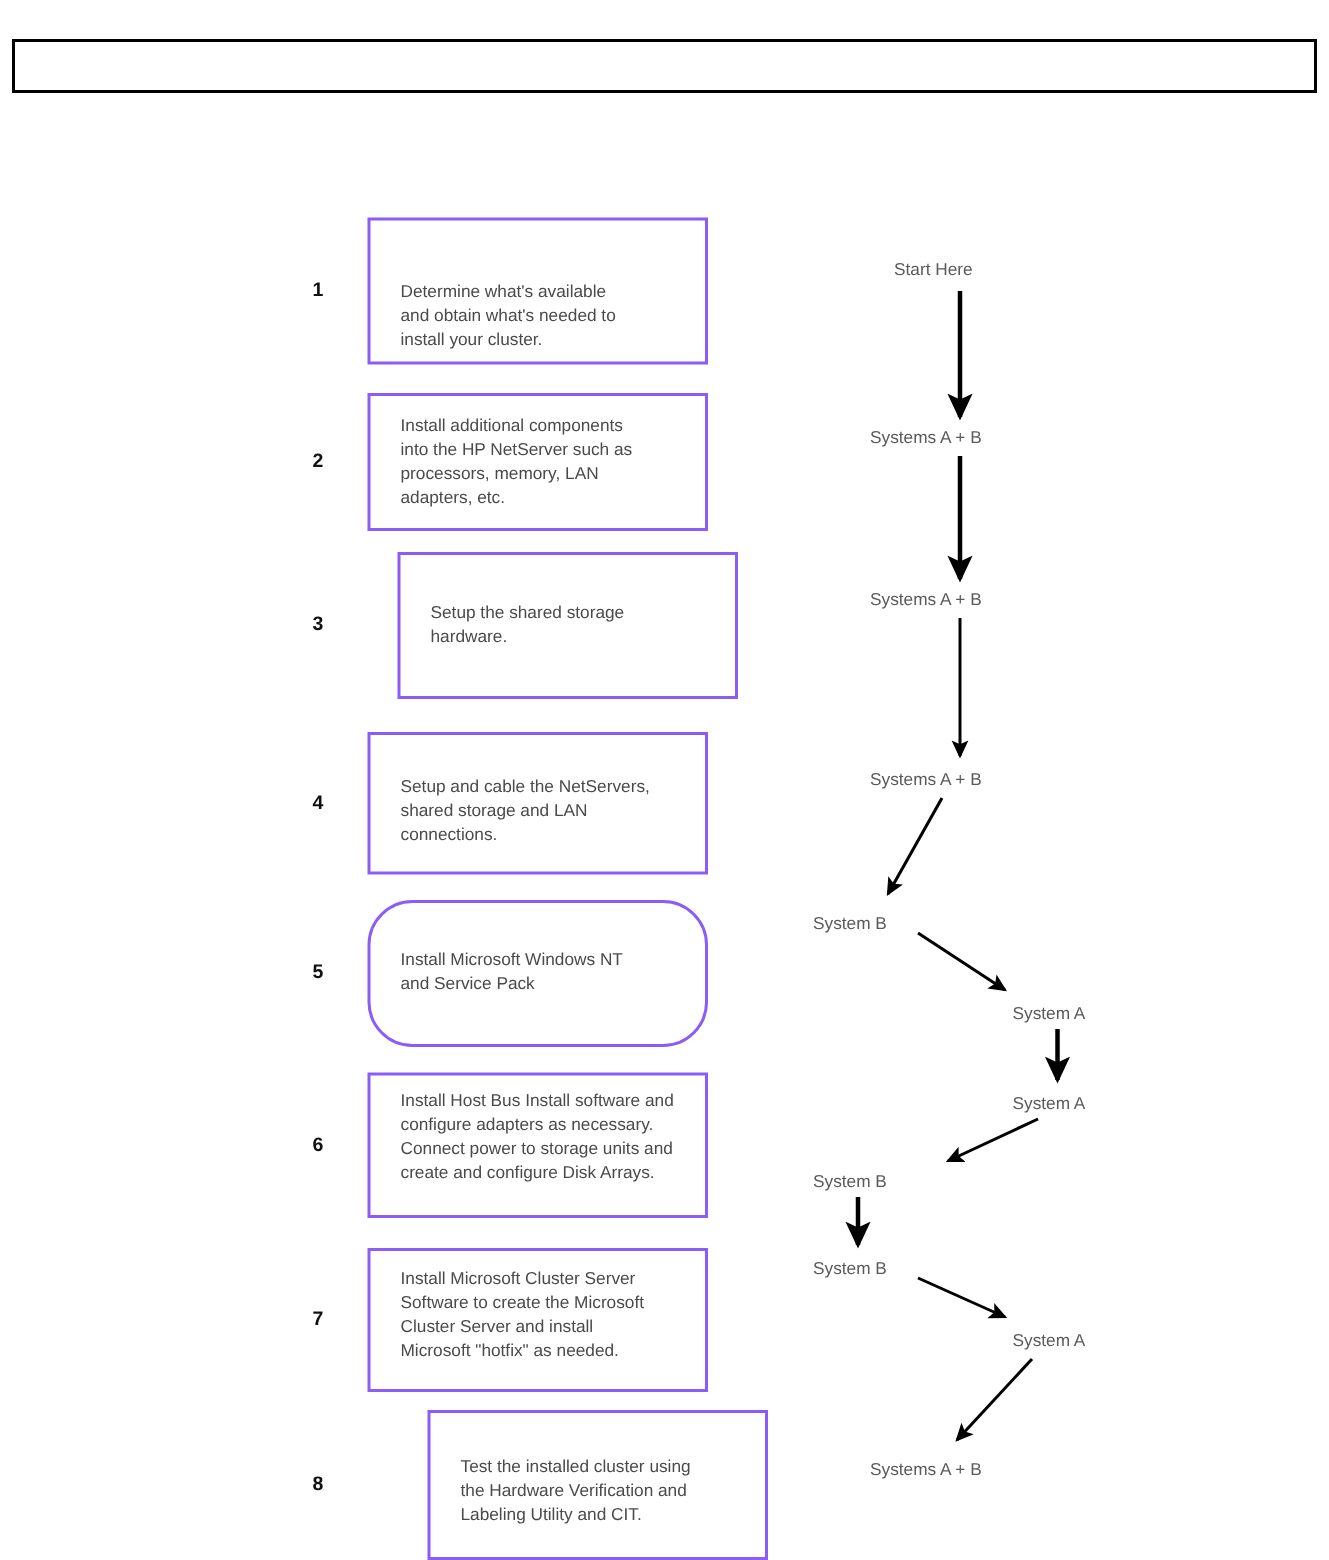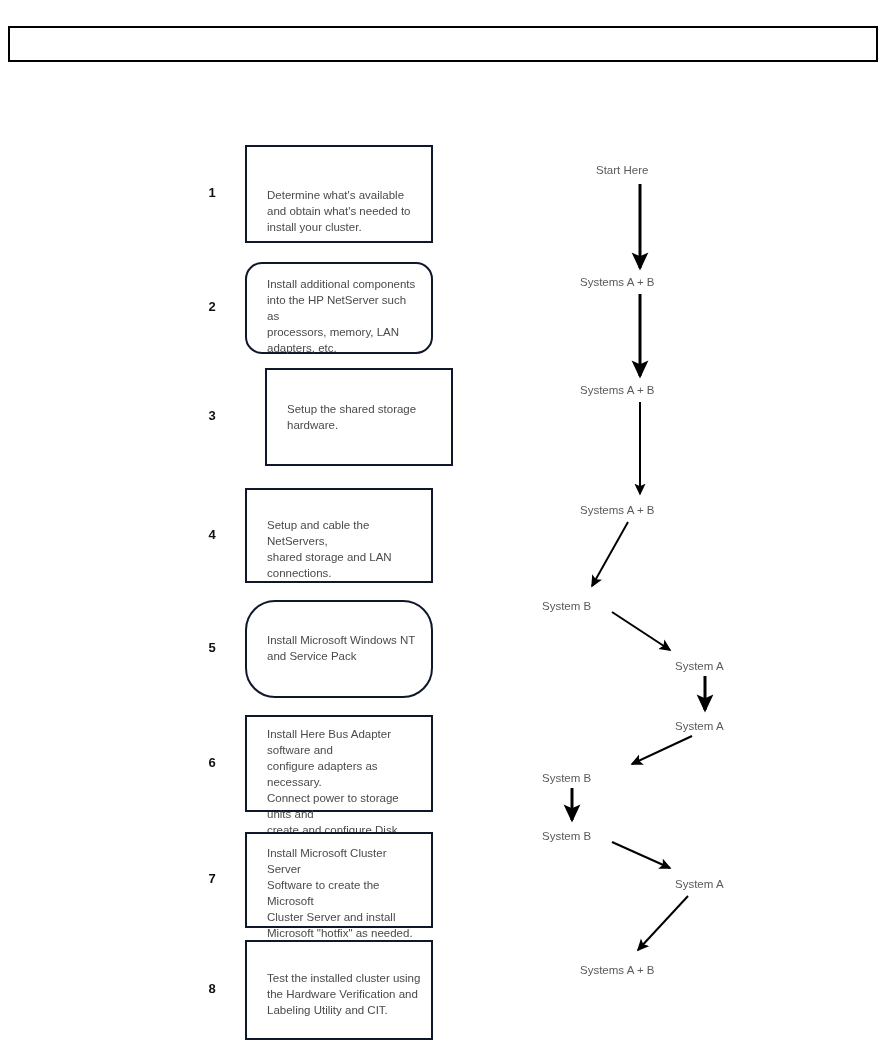--- a/index.html
+++ b/index.html
@@ -49,40 +49,40 @@
     left: 0px;
     width: 34px;
     text-align: center;
     font-size: 13px;
     font-weight: bold;
     color: #111111;
   }
   .step-box {
     position: absolute;
     left: 50px;
-    width: 188px;
-    border: 2px solid #0f172a;
+    width: 227px;
+    border: 2px solid #8b5cf6;
     box-sizing: border-box;
     background: #ffffff;
   }
   .step-text {
     position: absolute;
     left: 20px;
     right: 10px;
     font-size: 11.5px;
     line-height: 16px;
     color: #4a4a4a;
     white-space: pre-line;
   }
 
   
   #flow {
     position: absolute;
     left: 520px;
-    top: 116px;
+    top: 126px;
     width: 300px;
     height: 900px;
   }
   .flow-label {
     position: absolute;
     font-size: 11.5px;
     color: #5a5a5a;
     white-space: pre;
   }
   #flow svg {
@@ -107,21 +107,21 @@
       <div class="step-row" style="top: 145px;">
         <div class="step-number" style="top: 40px;">1</div>
         <div class="step-box" style="height: 98px;">
           <div class="step-text" style="top: 40px;">Determine what's available
 and obtain what's needed to
 install your cluster.</div>
         </div>
       </div>
       <div class="step-row" style="top: 262px;">
         <div class="step-number" style="top: 37px;">2</div>
-        <div class="step-box" style="height: 92px; border-radius: 17px;">
+        <div class="step-box" style="height: 92px;">
           <div class="step-text" style="top: 12px;">Install additional components
 into the HP NetServer such as
 processors, memory, LAN
 adapters, etc.</div>
         </div>
       </div>
       <div class="step-row" style="top: 368px;">
         <div class="step-number" style="top: 40px;">3</div>
         <div class="step-box" style="height: 98px; margin-left: 20px;">
           <div class="step-text" style="top: 31px;">Setup the shared storage
@@ -139,38 +139,38 @@
       <div class="step-row" style="top: 600px;">
         <div class="step-number" style="top: 40px;">5</div>
         <div class="step-box" style="height: 98px; border-radius: 30px;">
           <div class="step-text" style="top: 30px;">Install Microsoft Windows NT
 and Service Pack</div>
         </div>
       </div>
       <div class="step-row" style="top: 715px;">
         <div class="step-number" style="top: 39.5px;">6</div>
         <div class="step-box" style="height: 97px;">
-          <div class="step-text" style="top: 9px;">Install Here Bus Adapter software and
+          <div class="step-text" style="top: 9px;">Install Host Bus Install software and
 configure adapters as necessary.
 Connect power to storage units and
 create and configure Disk Arrays.</div>
         </div>
       </div>
       <div class="step-row" style="top: 832px;">
         <div class="step-number" style="top: 39px;">7</div>
         <div class="step-box" style="height: 96px;">
           <div class="step-text" style="top: 11px;">Install Microsoft Cluster Server
 Software to create the Microsoft
 Cluster Server and install
 Microsoft "hotfix" as needed.</div>
         </div>
       </div>
       <div class="step-row" style="top: 940px;">
         <div class="step-number" style="top: 41px;">8</div>
-        <div class="step-box" style="height: 100px;">
+        <div class="step-box" style="height: 100px; margin-left: 40px;">
           <div class="step-text" style="top: 28px;">Test the installed cluster using
 the Hardware Verification and
 Labeling Utility and CIT.</div>
         </div>
       </div>
     </div>
 
   <div id="flow">
     <svg id="flow-arrows" viewBox="0 0 300 900">
       <defs>

